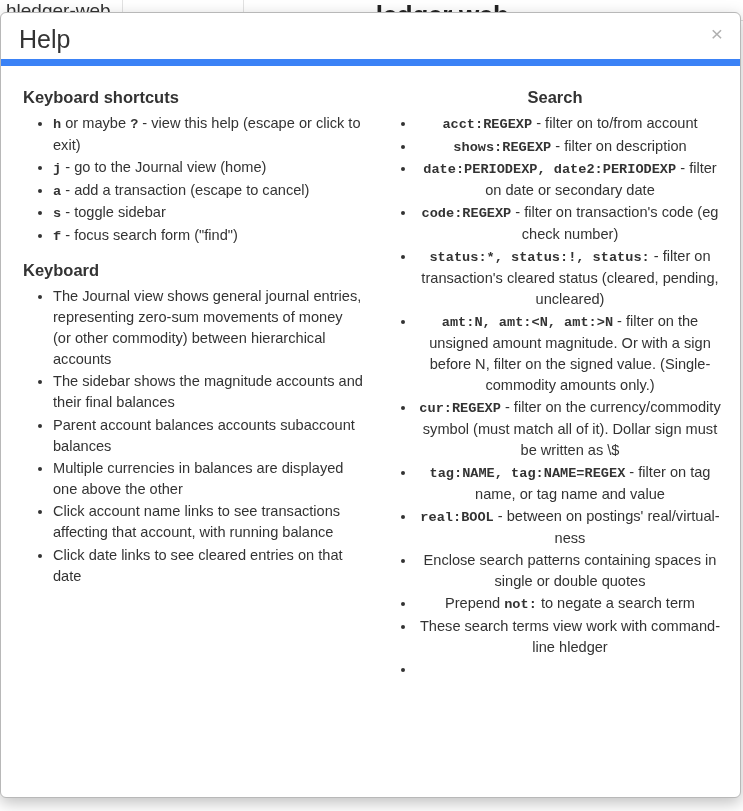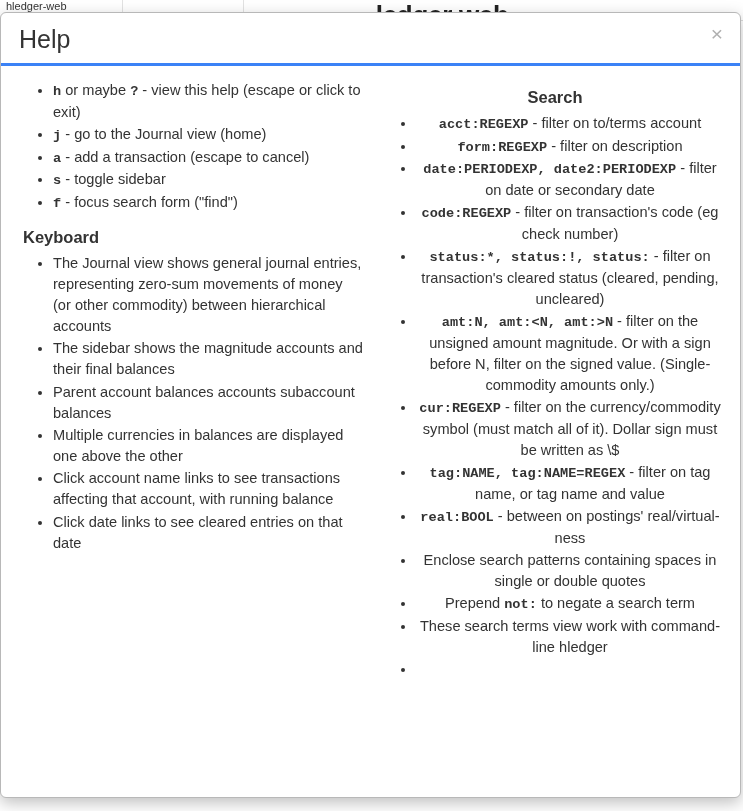--- a/index.html
+++ b/index.html
@@ -15,21 +15,21 @@
   
   #page-bg {
     position: absolute;
     inset: 0;
     background: #ffffff;
   }
   #bg-brand {
     position: absolute;
     left: 6px;
     top: 0px;
-    font-size: 11px;
+    font-size: 19px;
     color: #333333;
     font-family: "Liberation Sans", sans-serif;
   }
   #bg-title {
     position: absolute;
     left: 355px;
     top: 0px;
     font-size: 26px;
     font-weight: bold;
     color: #222222;
@@ -70,21 +70,21 @@
     background: #ffffff;
     border: 1px solid #b8b8b8;
     border-radius: 6px;
     box-shadow: 0 5px 16px rgba(0,0,0,0.25);
     box-sizing: border-box;
     overflow: hidden;
   }
   #modal-header {
     position: relative;
     height: 53px;
-    border-bottom: 3px solid #3b82f6;
+    border-bottom: 7px solid #3b82f6;
     box-sizing: border-box;
   }
   #modal-title {
     position: absolute;
     left: 18px;
     top: 12px;
     font-size: 25px;
     color: #333333;
     font-weight: normal;
     margin: 0;
@@ -160,20 +160,21 @@
   <div id="modal-header">
     <h3 id="modal-title">Help</h3>
     <button id="modal-close">×</button>
   </div>
 
   <div id="modal-body">
     <div class="cols">
 
       <div class="col col-left">
 
+        <h4 class="sect">Keyboard shortcuts</h4>
         <ul class="bul">
           <li><span class="kbd">h</span> or maybe <span class="kbd">?</span> - view this help (escape or click to exit)</li>
           <li><span class="kbd">j</span> - go to the Journal view (home)</li>
           <li><span class="kbd">a</span> - add a transaction (escape to cancel)</li>
           <li><span class="kbd">s</span> - toggle sidebar</li>
           <li><span class="kbd">f</span> - focus search form ("find")</li>
         </ul>
 
         <h4 class="sect">Keyboard</h4>
         <ul class="bul">
@@ -184,22 +185,22 @@
           <li>Click account name links to see transactions affecting that account, with running balance</li>
           <li>Click date links to see cleared entries on that date</li>
         </ul>
 
       </div>
 
       <div class="col col-right">
 
         <h4 class="sect">Search</h4>
         <ul class="bul searchlist">
-          <li><span class="mono">acct:REGEXP</span><span> - filter on to/terms account</span></li>
-          <li><span class="mono">form:REGEXP</span><span> - filter on description</span></li>
+          <li><span class="mono">acct:REGEXP</span><span> - filter on to/from account</span></li>
+          <li><span class="mono">shows:REGEXP</span><span> - filter on description</span></li>
           <li><span class="mono">date:PERIODEXP, date2:PERIODEXP</span><span> - filter on date or secondary date</span></li>
           <li><span class="mono">code:REGEXP</span><span> - filter on transaction's code (eg check number)</span></li>
           <li><span class="mono">status:*, status:!, status:</span><span> - filter on transaction's cleared status (cleared, pending, uncleared)</span></li>
           <li><span class="mono">amt:N, amt:&lt;N, amt:&gt;N</span><span> - filter on the unsigned amount magnitude. Or with a sign before N, filter on the signed value. (Single-commodity amounts only.)</span></li>
           <li><span class="mono">cur:REGEXP</span><span> - filter on the currency/commodity symbol (must match all of it). Dollar sign must be written as \$</span></li>
           <li><span class="mono">tag:NAME, tag:NAME=REGEX</span><span> - filter on tag name, or tag name and value</span></li>
           <li><span class="mono">real:BOOL</span><span> - between on postings' real/virtual-ness</span></li>
           <li>Enclose search patterns containing spaces in single or double quotes</li>
           <li>Prepend <span class="mono">not:</span> to negate a search term</li>
 

